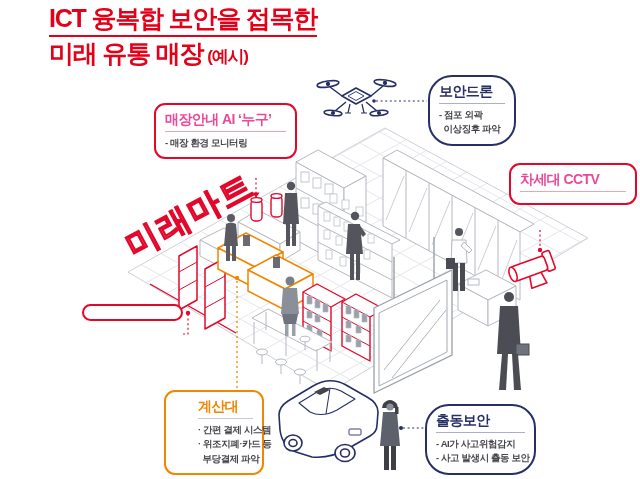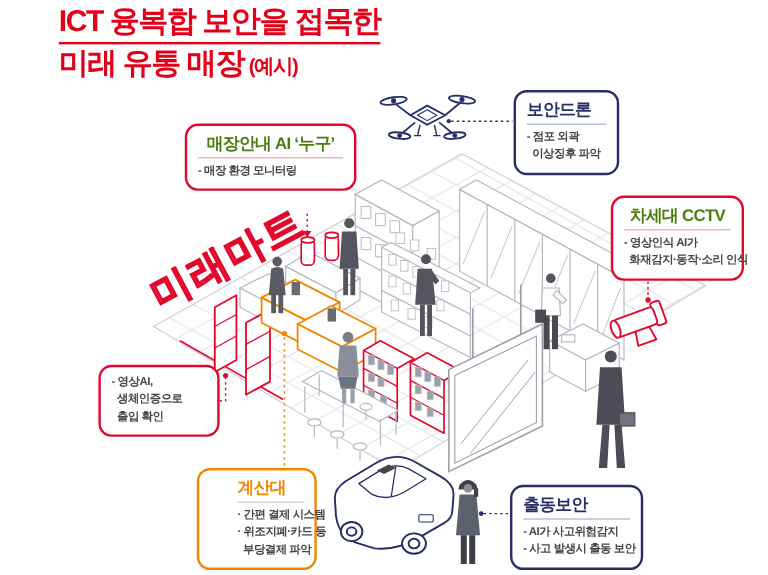--- a/index.html
+++ b/index.html
@@ -14,27 +14,27 @@
   .title-l2{margin-top:3px;font-size:25px;font-weight:800;letter-spacing:-1.2px;color:#e30019;line-height:1.1;}
   .title-suffix{font-size:17px;font-weight:800;margin-left:4px;}
 
   
   .co{position:absolute;box-sizing:border-box;background:#fff;border:2px solid;border-radius:11px;
       padding:6px 9px 7px 9px;z-index:3;}
   .co-title{font-size:14px;font-weight:800;letter-spacing:-0.6px;padding-bottom:4px;margin-bottom:4px;
             border-bottom:1px solid #ccc;white-space:pre;line-height:1.15;}
   .co-line{font-size:9.5px;font-weight:600;color:#45454c;letter-spacing:-0.4px;line-height:1.5;white-space:pre;}
 
-  .co.red{border-color:#e3082b;}    .co.red  .co-title{color:#4d7c0f;border-bottom-color:#eba4b0;text-align:center;}
-  .co.navy{border-color:#272f66;}   .co.navy .co-title{color:#272f66;border-bottom-color:#aab0cc;}
+  .co.red{border-color:#e3082b;}    .co.red  .co-title{color:#ec4899;border-bottom-color:#eba4b0;}
+  .co.navy{border-color:#272f66;border-radius:24px;}   .co.navy .co-title{color:#272f66;border-bottom-color:#aab0cc;}
   .co.orange{border-color:#f08700;padding-left:32px;} .co.orange .co-title{color:#f08700;border-bottom-color:#c9c9d2;}
 
   #co-ai       {left:154px;top:103px;width:143px;}
   #co-drone    {left:428px;top:75px; width:88px;}
-  #co-cctv     {left:509px;top:163px;width:111px;}
+  #co-cctv     {left:509px;top:163px;width:128px;}
   #co-entrance {left:82px; top:304px;width:101px;}
   #co-checkout {left:164px;top:390px;width:100px;}
   #co-dispatch {left:425px;top:404px;width:111px;}
 </style>
 </head>
 <body>
 
 <div id="stage">
 
   <svg id="scene" viewBox="0 0 640 479" aria-hidden="true">
@@ -301,32 +301,23 @@
   <div id="co-drone" class="co navy">
     <div class="co-title">보안드론</div>
     <div>
         <div class="co-line">- 점포 외곽</div>
         <div class="co-line">  이상징후 파악</div>
       </div>
   </div>
 
   <div id="co-cctv" class="co red">
     <div class="co-title">차세대 CCTV</div>
-    <div>
-        <div class="co-line">- 영상인식 AI가</div>
-        <div class="co-line">  화재감지·동작·소리 인식</div>
-      </div>
   </div>
 
   <div id="co-entrance" class="co red">
-    <div>
-        <div class="co-line">- 영상AI,</div>
-        <div class="co-line">  생체인증으로</div>
-        <div class="co-line">  출입 확인</div>
-      </div>
   </div>
 
   <div id="co-checkout" class="co orange">
     <div class="co-title">계산대</div>
     <div>
         <div class="co-line">· 간편 결제 시스템</div>
         <div class="co-line">· 위조지폐·카드 등</div>
         <div class="co-line">  부당결제 파악</div>
       </div>
   </div>

